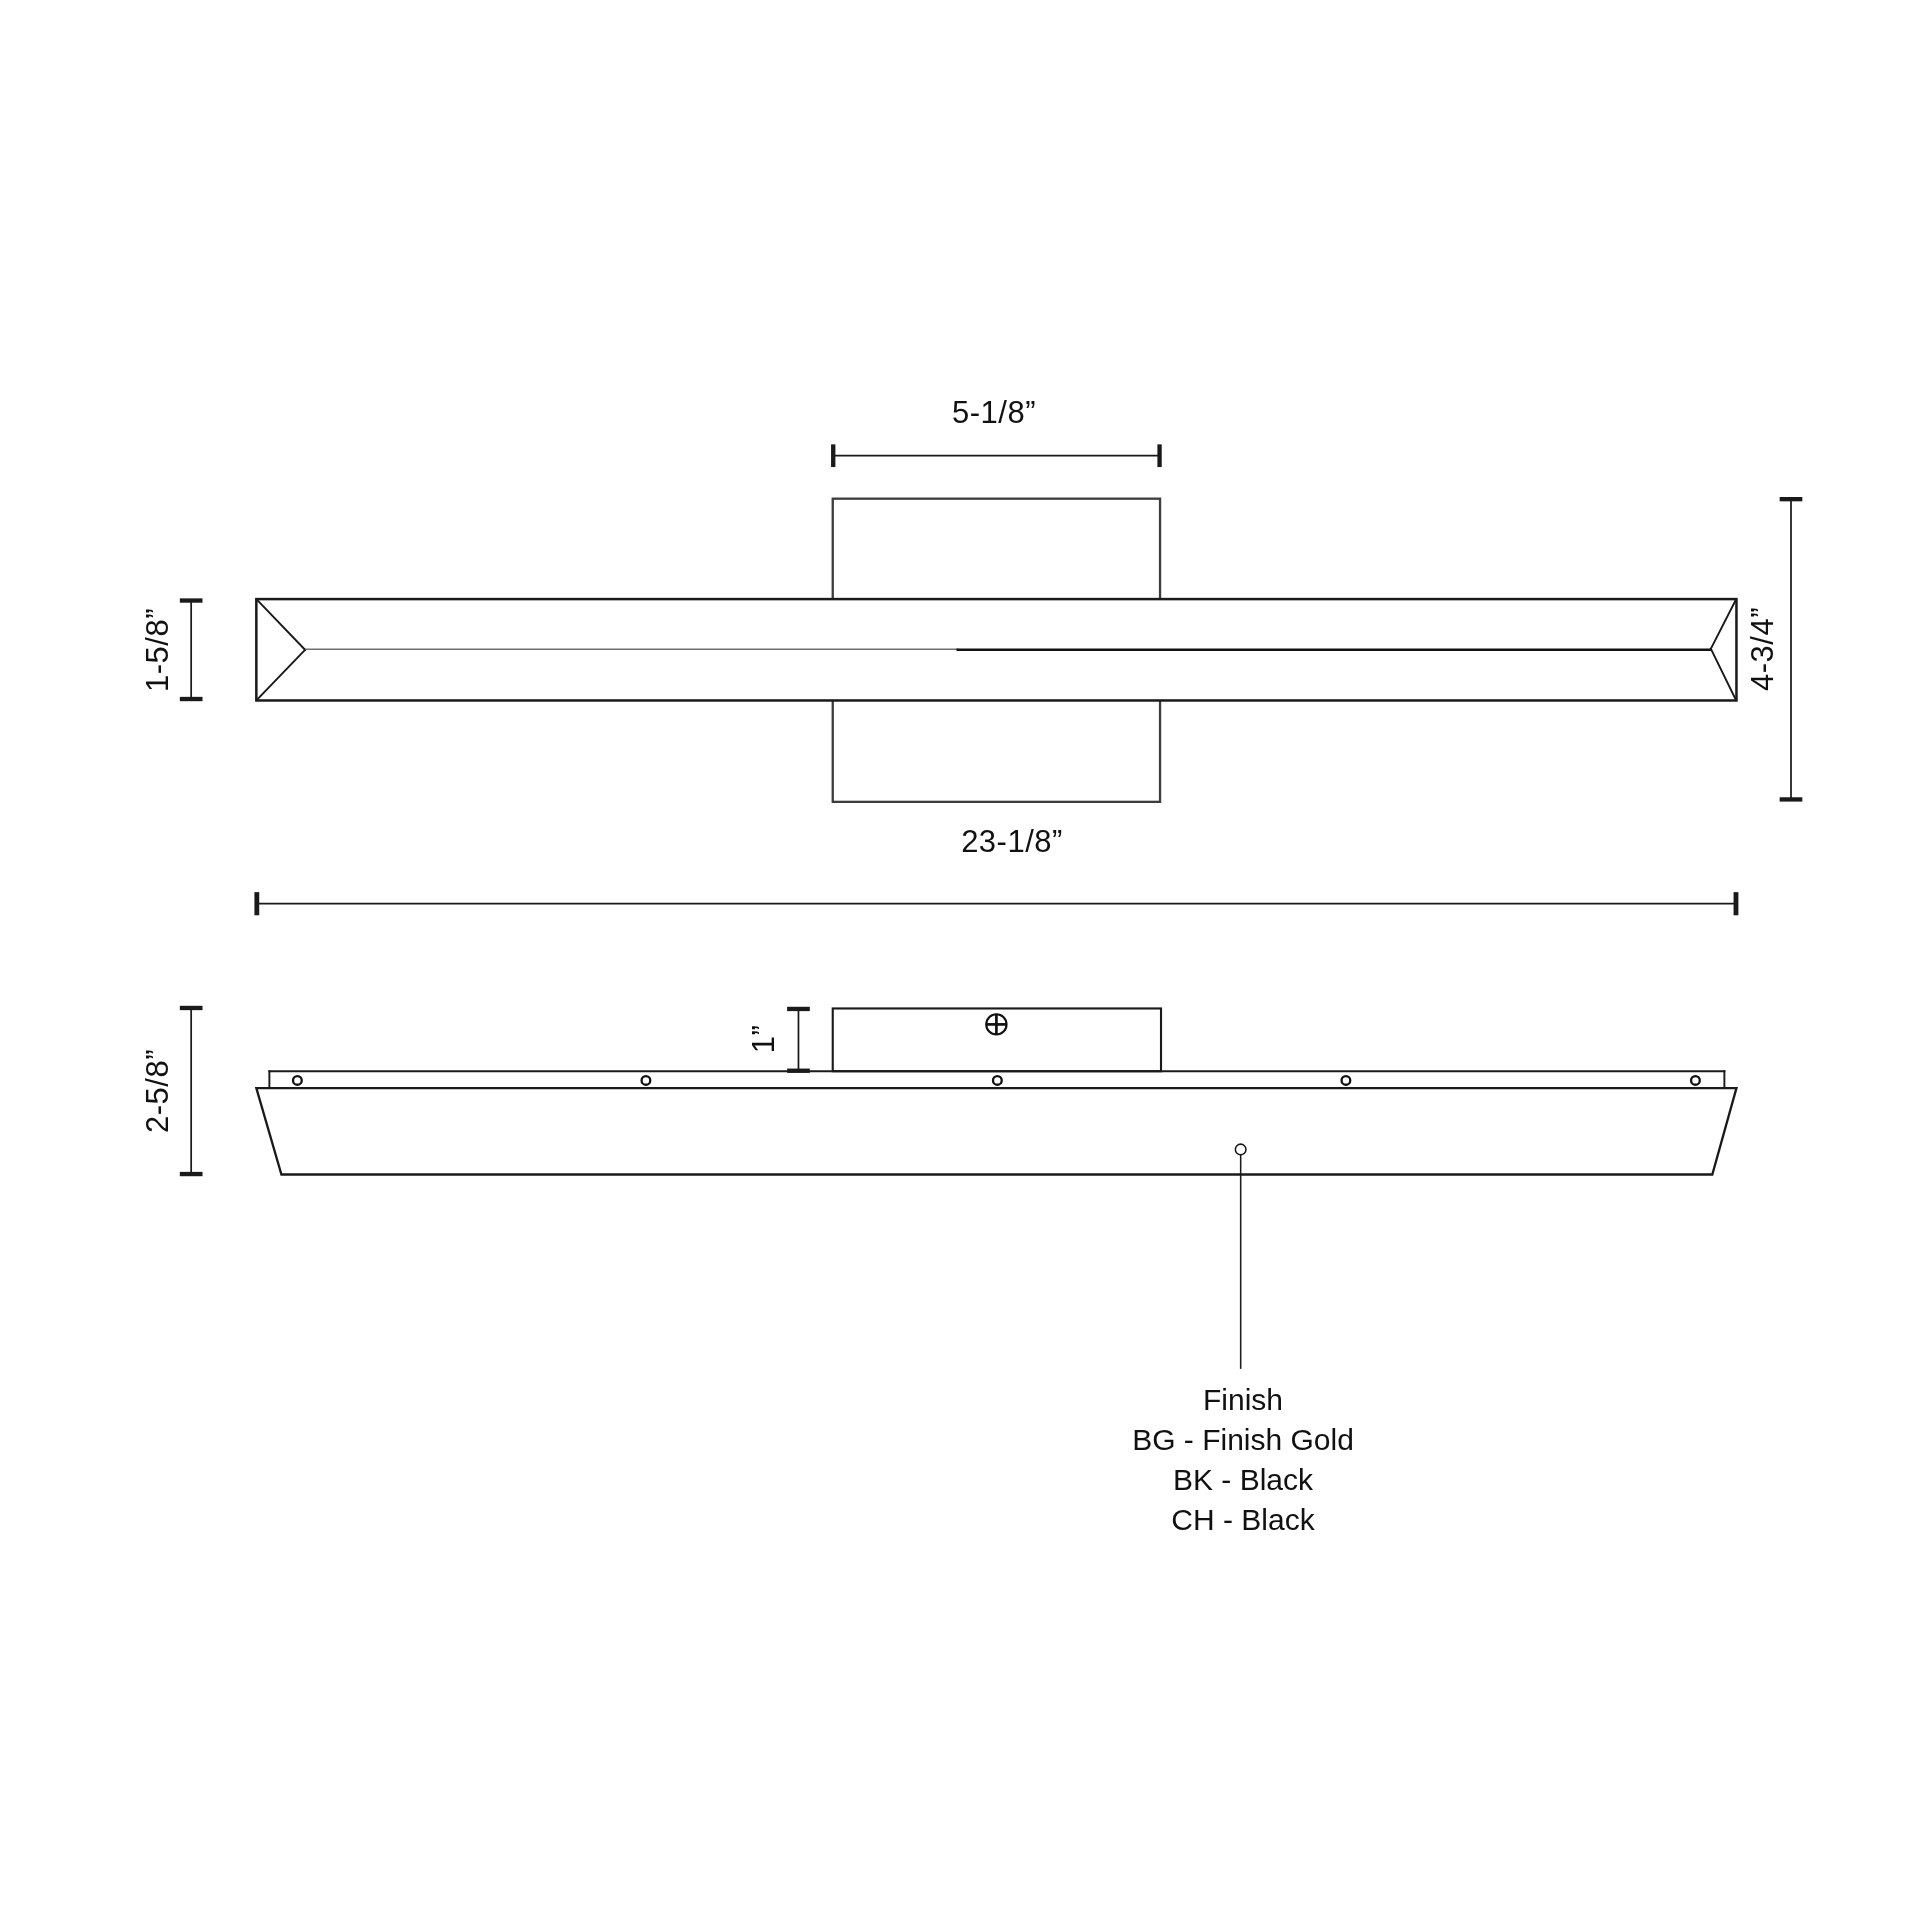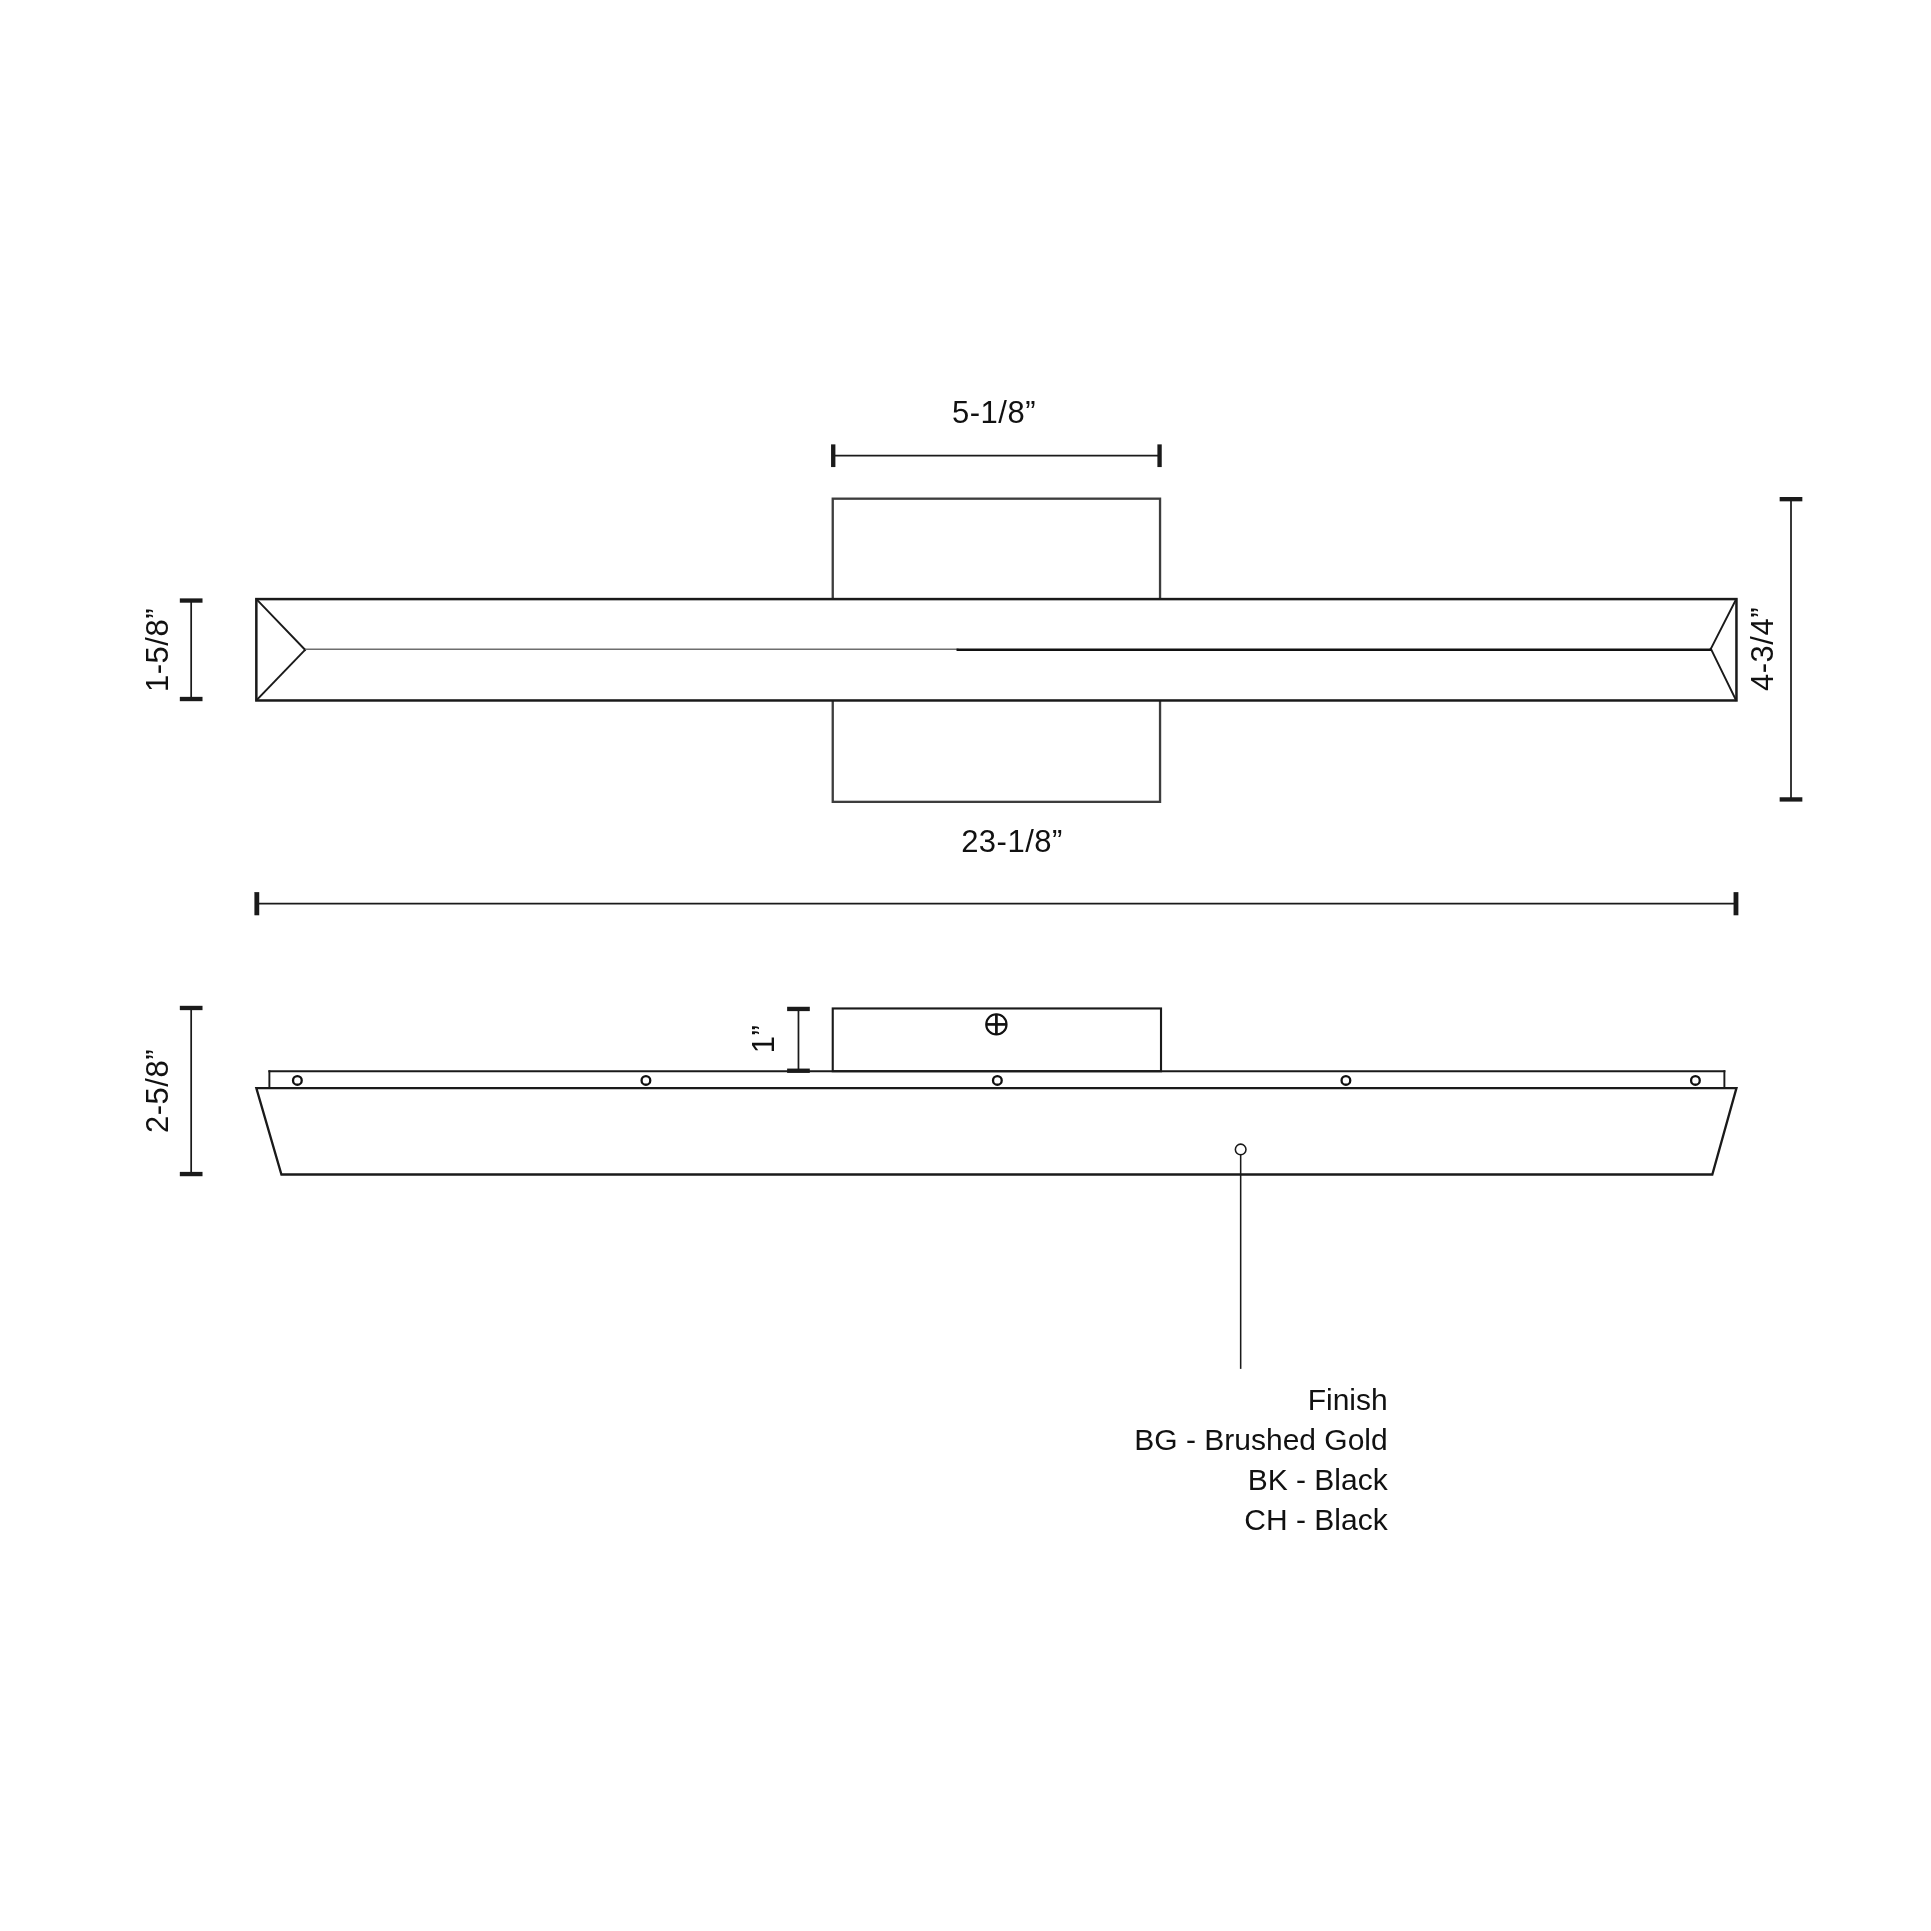--- a/index.html
+++ b/index.html
@@ -21,26 +21,25 @@
     transform:translate(-50%,-50%);
     color:#111;
   }
   .dim-label.vert{
     transform:translate(-50%,-50%) rotate(-90deg);
   }
   .finish-note{
     position:absolute;
     left:1243px;top:1380px;
     transform:translateX(-50%);
-    text-align:right;
+    text-align:center;
     font-size:30px;
     line-height:40px;
     white-space:nowrap;
     color:#111;
-    margin-left:18px;
   }
 </style>
 </head>
 <body>
 
 <div class="sheet">
 
   <svg width="1931" height="1931" viewBox="0 0 2000 2000" fill="none" stroke-linecap="square">
 
     <g>
@@ -138,19 +137,19 @@
   <div class="dim-label vert" style="left:1763px;top:649px;">4-3/4”</div>
 
   <div class="dim-label" style="left:1012px;top:842px;">23-1/8”</div>
 
   <div class="dim-label vert" style="left:158px;top:1091px;">2-5/8”</div>
 
   <div class="dim-label vert" style="left:764px;top:1039px;">1”</div>
 
   <div class="finish-note">
     <div>Finish</div>
-    <div>BG - Brushed Gold</div>
+    <div>BG - Finish Gold</div>
     <div>BK - Black</div>
     <div>CH - Black</div>
   </div>
 
 </div>
 
 
 </body></html>

